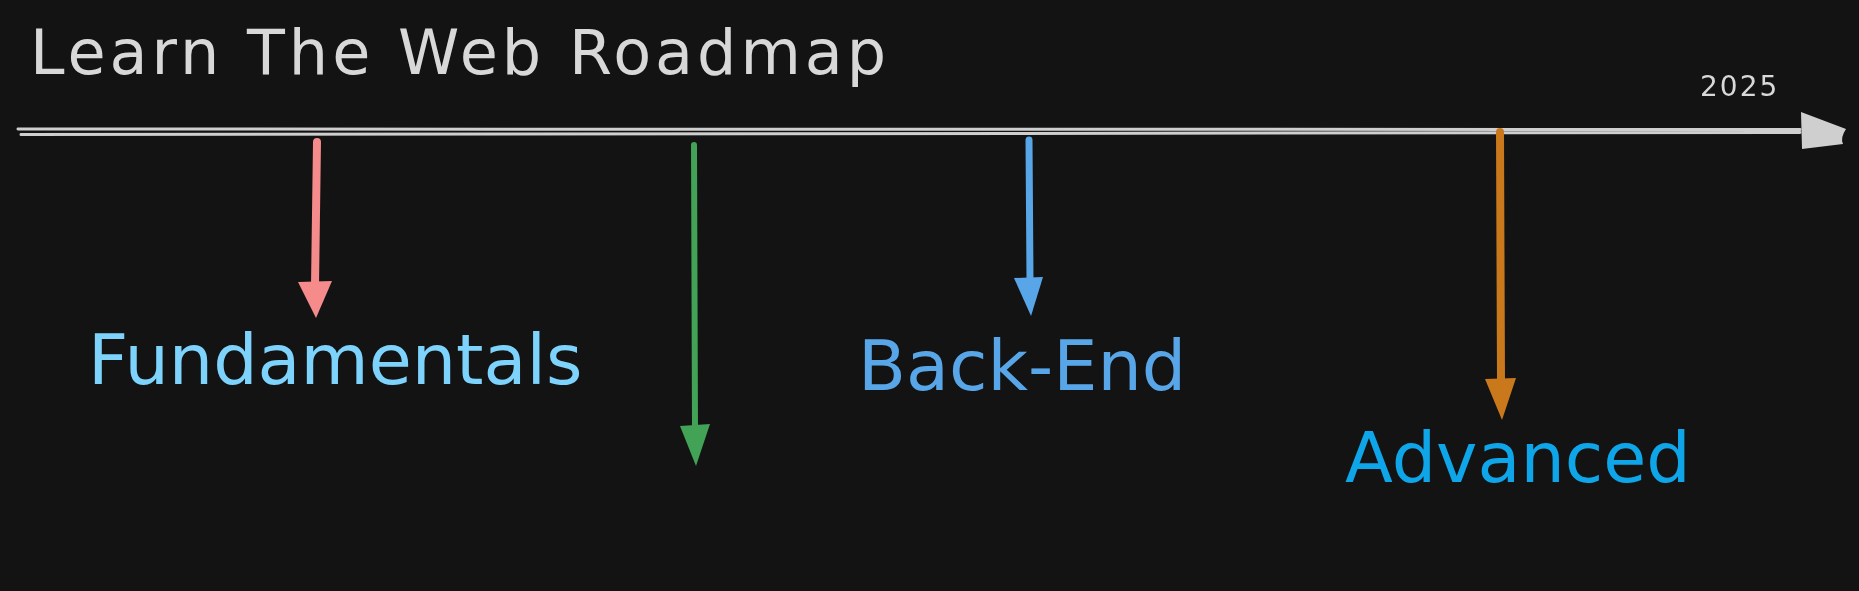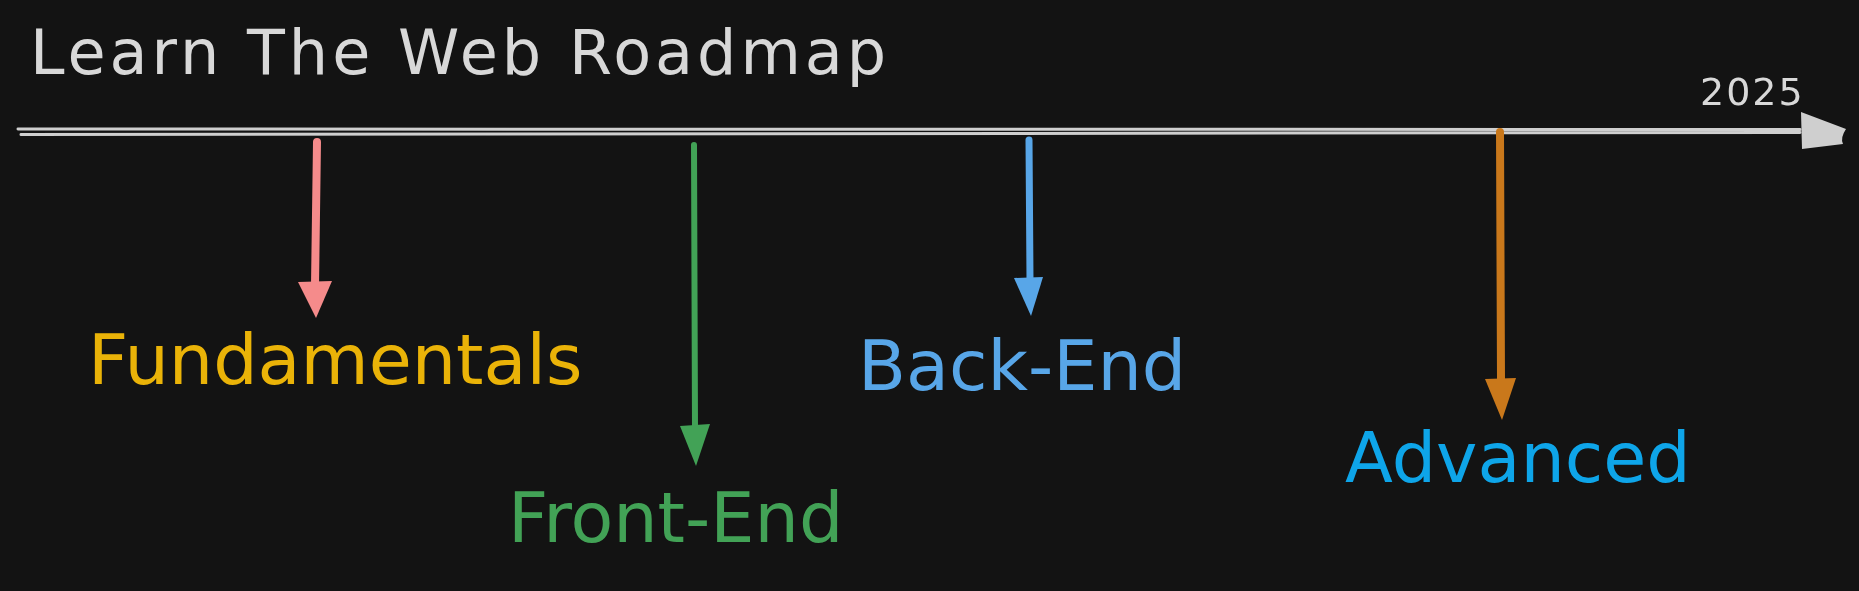--- a/index.html
+++ b/index.html
@@ -27,23 +27,23 @@
     font-size: 62px;
     font-weight: normal;
     letter-spacing: 4px;
     white-space: nowrap;
   }
   .year {
     position: absolute;
     left: 1700px;
     top: 70px;
     width: 95px;
-    font-size: 38px;
+    font-size: 28px;
     letter-spacing: 2px;
-    text-align: right;
+    text-align: left;
     white-space: nowrap;
   }
   .milestone-label {
     position: absolute;
     margin: 0;
     font-size: 70px;
     font-weight: normal;
     white-space: nowrap;
     line-height: 1.15;
   }
@@ -83,21 +83,20 @@
       <line x1="1029" y1="140" x2="1030" y2="280" stroke-width="7" stroke-linecap="round" stroke="#58a6e8"></line>
       <path d="M1014,278 L1043,277 L1031,316 Z" fill="#58a6e8"></path>
     </g>
 
     <g>
       <line x1="1500" y1="132" x2="1501" y2="382" stroke-width="8" stroke-linecap="round" stroke="#c9781b"></line>
       <path d="M1485,379 L1516,378 L1502,420 Z" fill="#c9781b"></path>
     </g>
   </svg>
 
-  <div class="milestone-label label-fundamentals" style="color: #eab308;">Fundamentals</div>
+  <div class="milestone-label label-fundamentals" style="color: #7dd3fc;">Fundamentals</div>
 
-  <div class="milestone-label label-frontend" style="color: rgb(66, 162, 86);">Front-End</div>
 
   <div class="milestone-label label-backend" style="color: rgb(88, 166, 232);">Back-End</div>
 
   <div class="milestone-label label-advanced" style="color: #0ea5e9;">Advanced</div>
 
 </div>
 
 </body></html>

